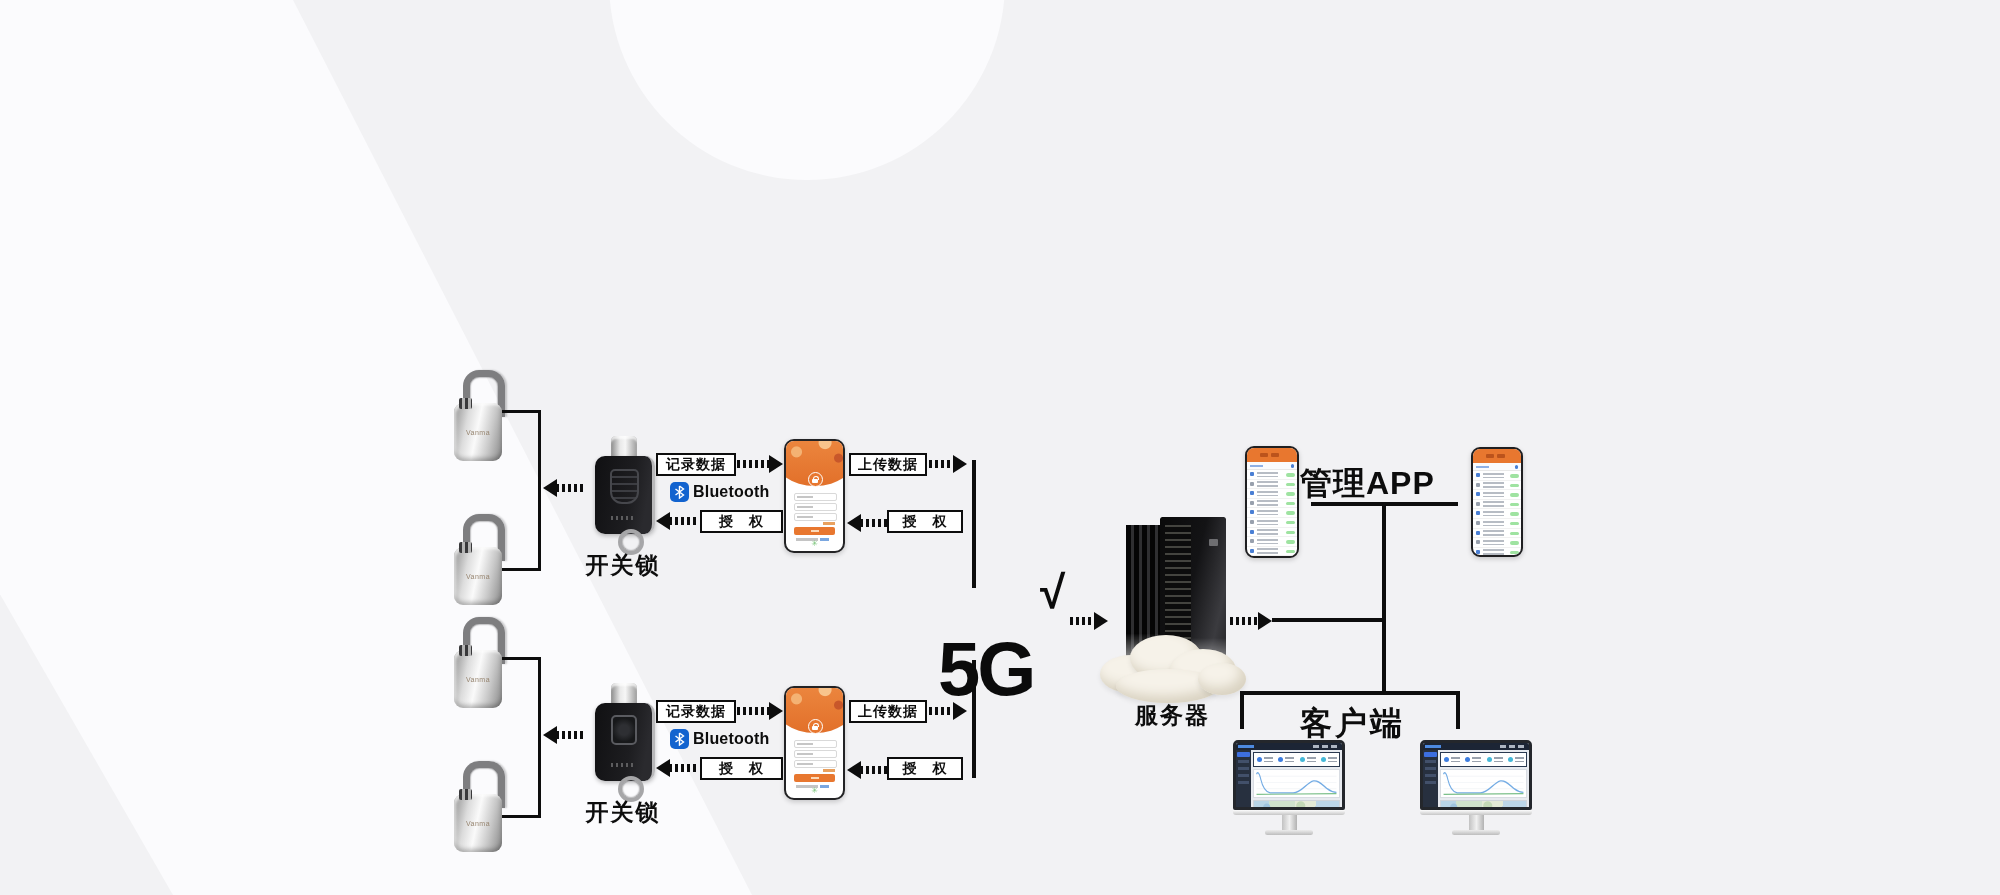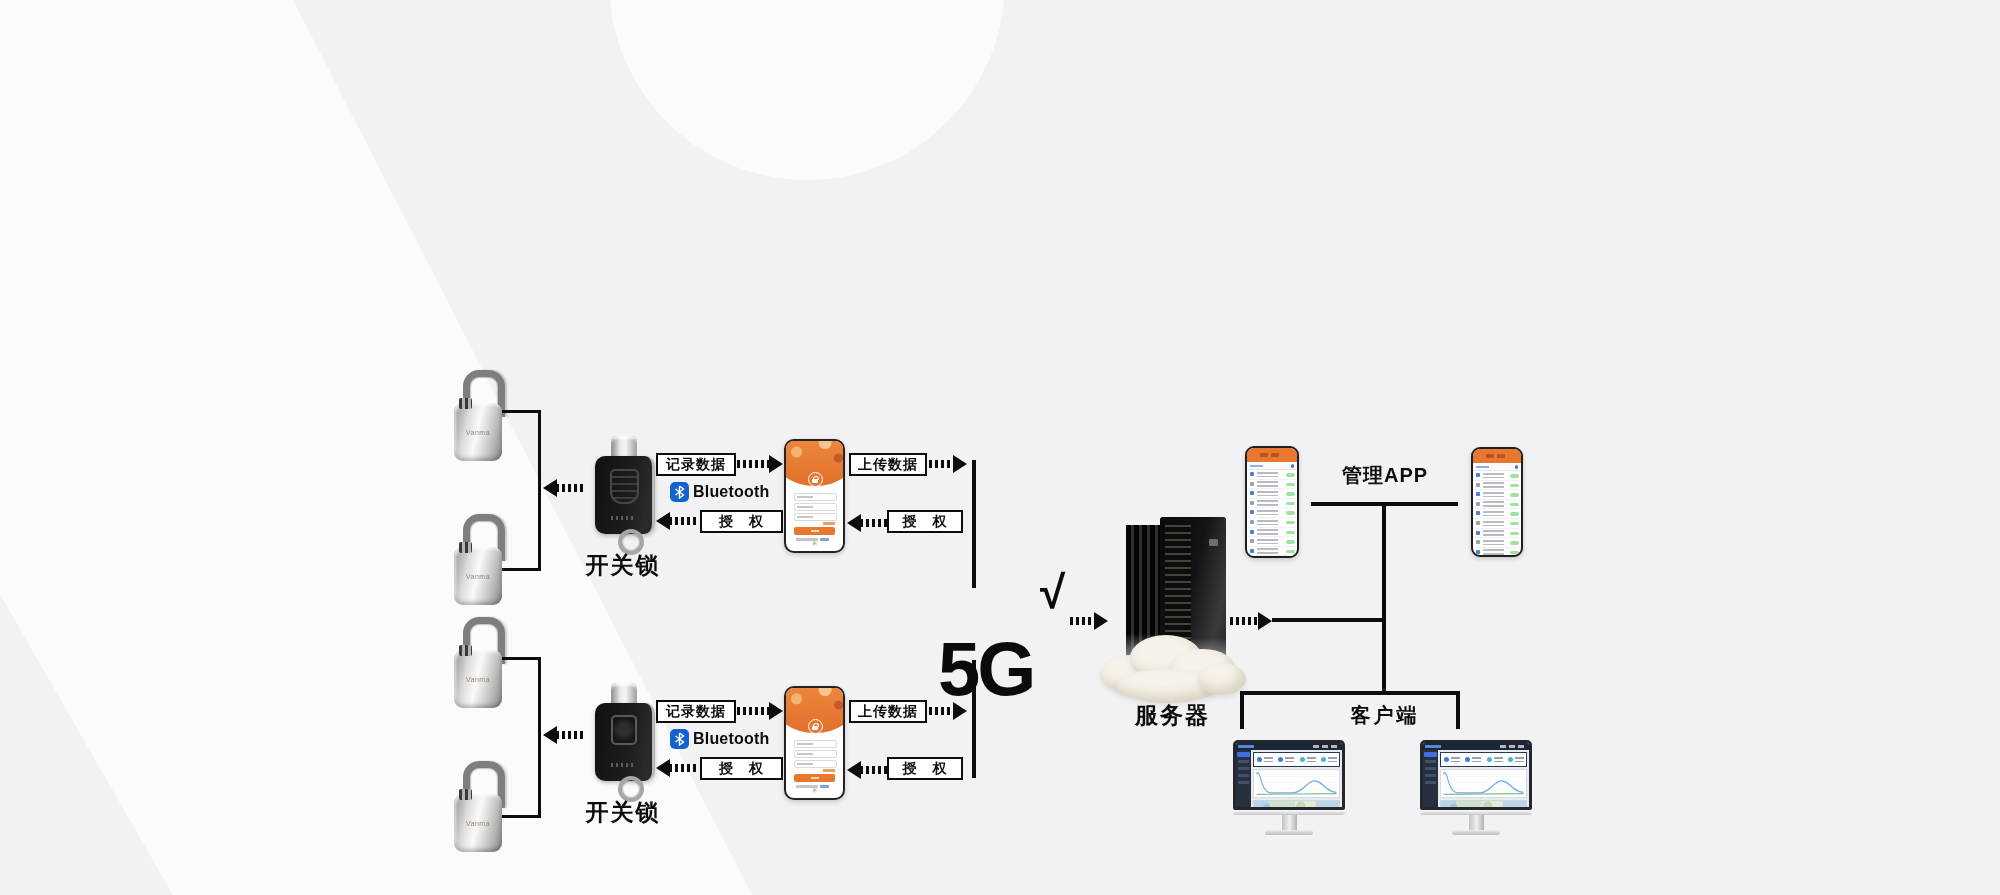--- a/index.html
+++ b/index.html
@@ -18,21 +18,21 @@
   .arr.r::before{left:0;right:13px;}
   .arr.r::after{content:"";position:absolute;right:0;top:0;width:0;height:0;
                 border-top:9px solid transparent;border-bottom:9px solid transparent;border-left:14px solid #0d0d0d;}
   .arr.l::before{left:13px;right:0;}
   .arr.l::after{content:"";position:absolute;left:0;top:0;width:0;height:0;
                 border-top:9px solid transparent;border-bottom:9px solid transparent;border-right:14px solid #0d0d0d;}
   
   .lbox{position:absolute;height:23px;box-sizing:border-box;border:2px solid #0d0d0d;background:#fff;
         display:flex;align-items:center;justify-content:center;font-size:14px;font-weight:700;letter-spacing:1px;}
   .caption{position:absolute;font-size:23px;font-weight:700;text-align:center;letter-spacing:2px;}
-  .bigcap{position:absolute;font-size:20px;font-weight:700;text-align:center;letter-spacing:3px;}
+  .bigcap{position:absolute;font-size:32px;font-weight:700;text-align:left;letter-spacing:3px;}
   
   .padlock{position:absolute;width:48px;height:92px;}
   .shackle{position:absolute;top:0;left:9px;width:28px;height:40px;border:7px solid #7e7e80;border-bottom:none;
            border-radius:16px 16px 0 0;box-shadow:inset 0 0 2px #3c3c3e,2px 0 2px rgba(0,0,0,.2);}
   .plbody{position:absolute;top:33px;left:0;width:48px;height:58px;border-radius:9px;
           background:linear-gradient(102deg,#8e8e8e 0%,#dcdcdc 28%,#fafafa 48%,#c9c9c9 72%,#878787 100%);
           box-shadow:inset 0 -3px 4px rgba(0,0,0,.25),inset 2px 2px 3px rgba(255,255,255,.85);}
   .plbody::before{content:"";position:absolute;top:-5px;left:5px;width:13px;height:11px;
           background:repeating-linear-gradient(90deg,#39393b 0 3px,#b5b5b5 3px 6px);border-radius:2px;}
   .brand{position:absolute;left:0;right:0;top:26px;text-align:center;font-size:7px;color:#96846f;letter-spacing:.5px;}

